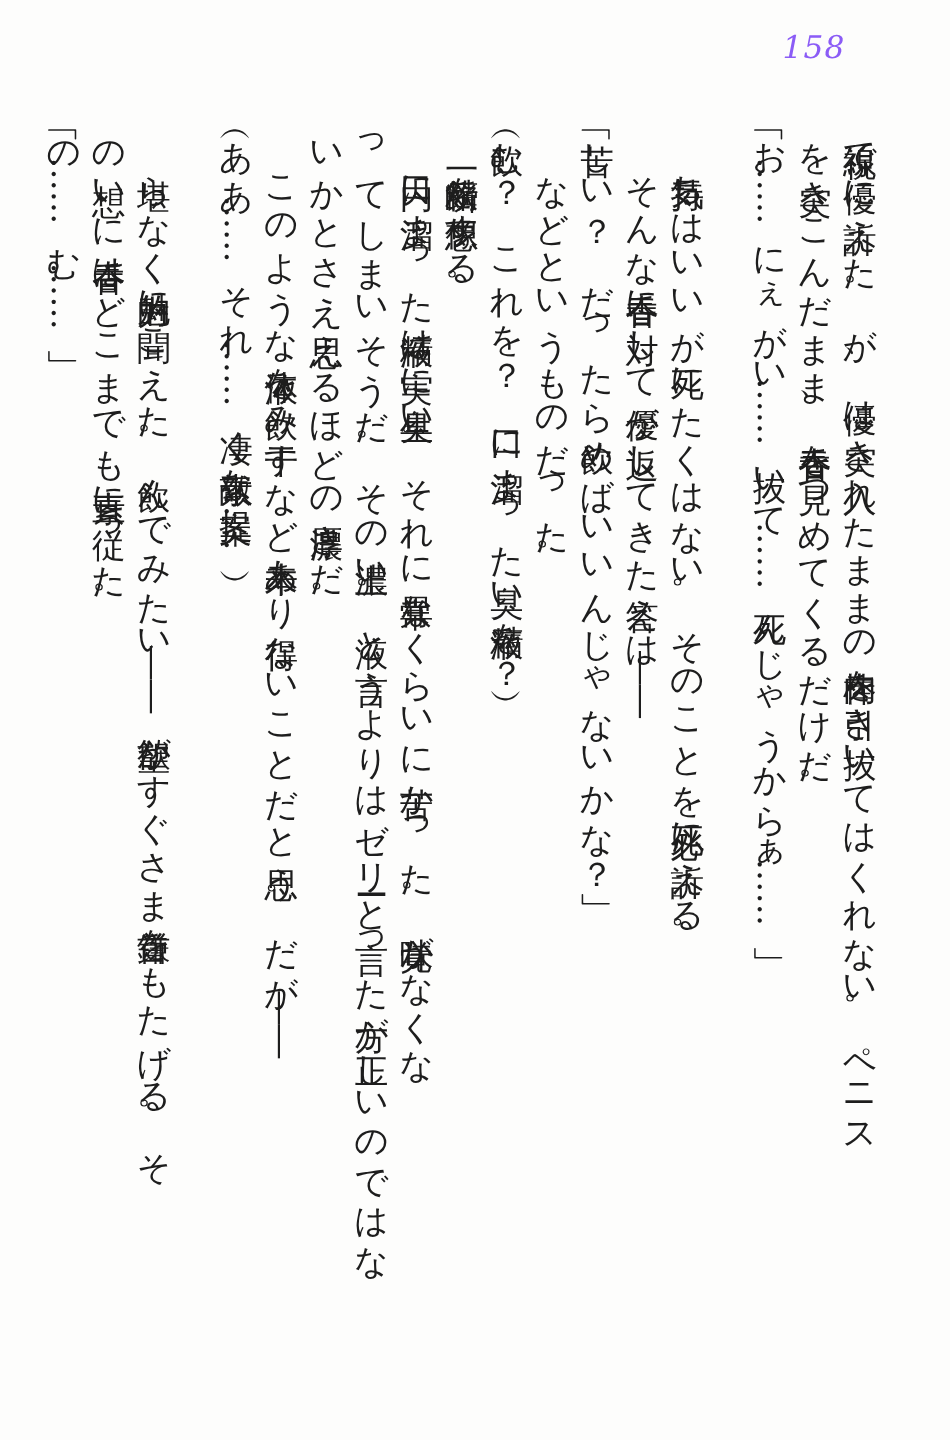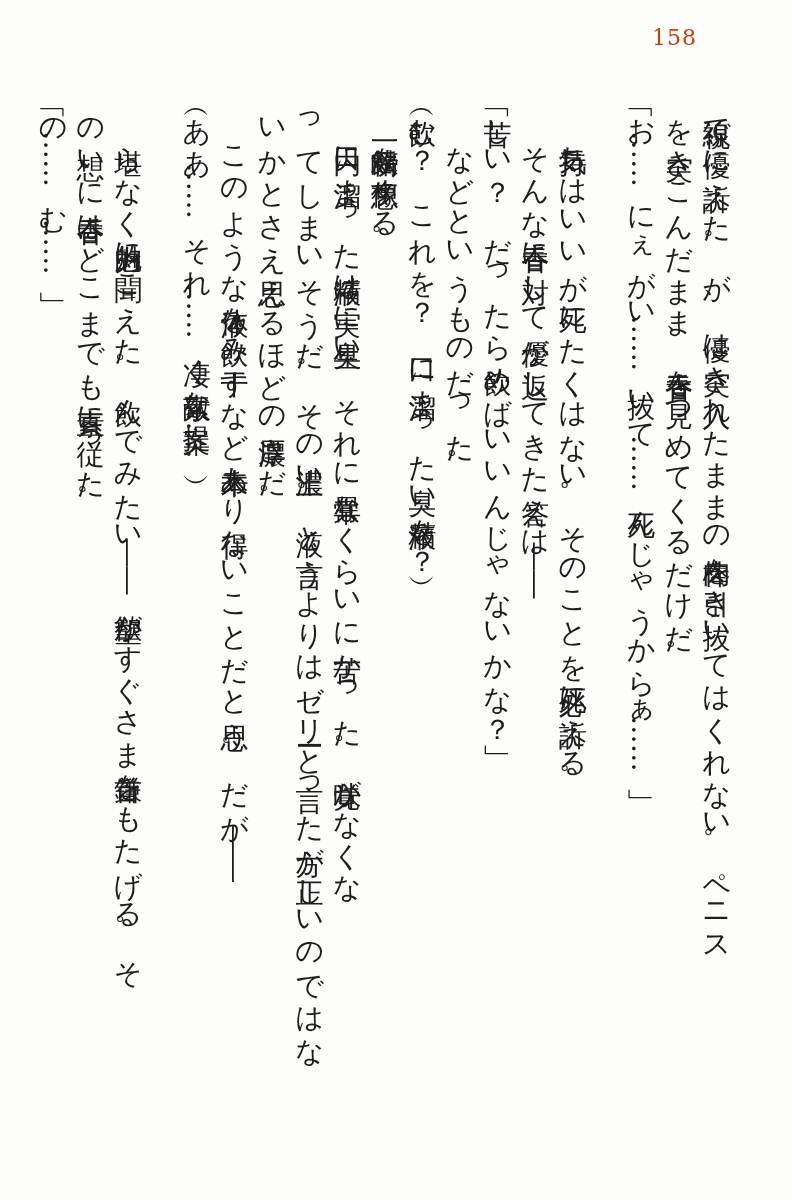--- a/index.html
+++ b/index.html
@@ -12,23 +12,24 @@
     width: 792px;
     height: 1200px;
     background: #fdfdfc;
     overflow: hidden;
     font-family: "DejaVu Serif", "Liberation Serif", serif;
   }
   .page-number {
     position: absolute;
     top: 25px;
     left: 652px;
-    font-size: 22px;
+    font-size: 26px;
+    font-style: italic;
     letter-spacing: 1px;
-    color: #c2410c;
+    color: #8b5cf6;
   }
   .text-block {
     position: absolute;
     top: 99px;
     right: 57px;
     height: 1085px;
     writing-mode: vertical-rl;
     text-orientation: mixed;
     font-size: 28px;
     line-height: 37.6px;

